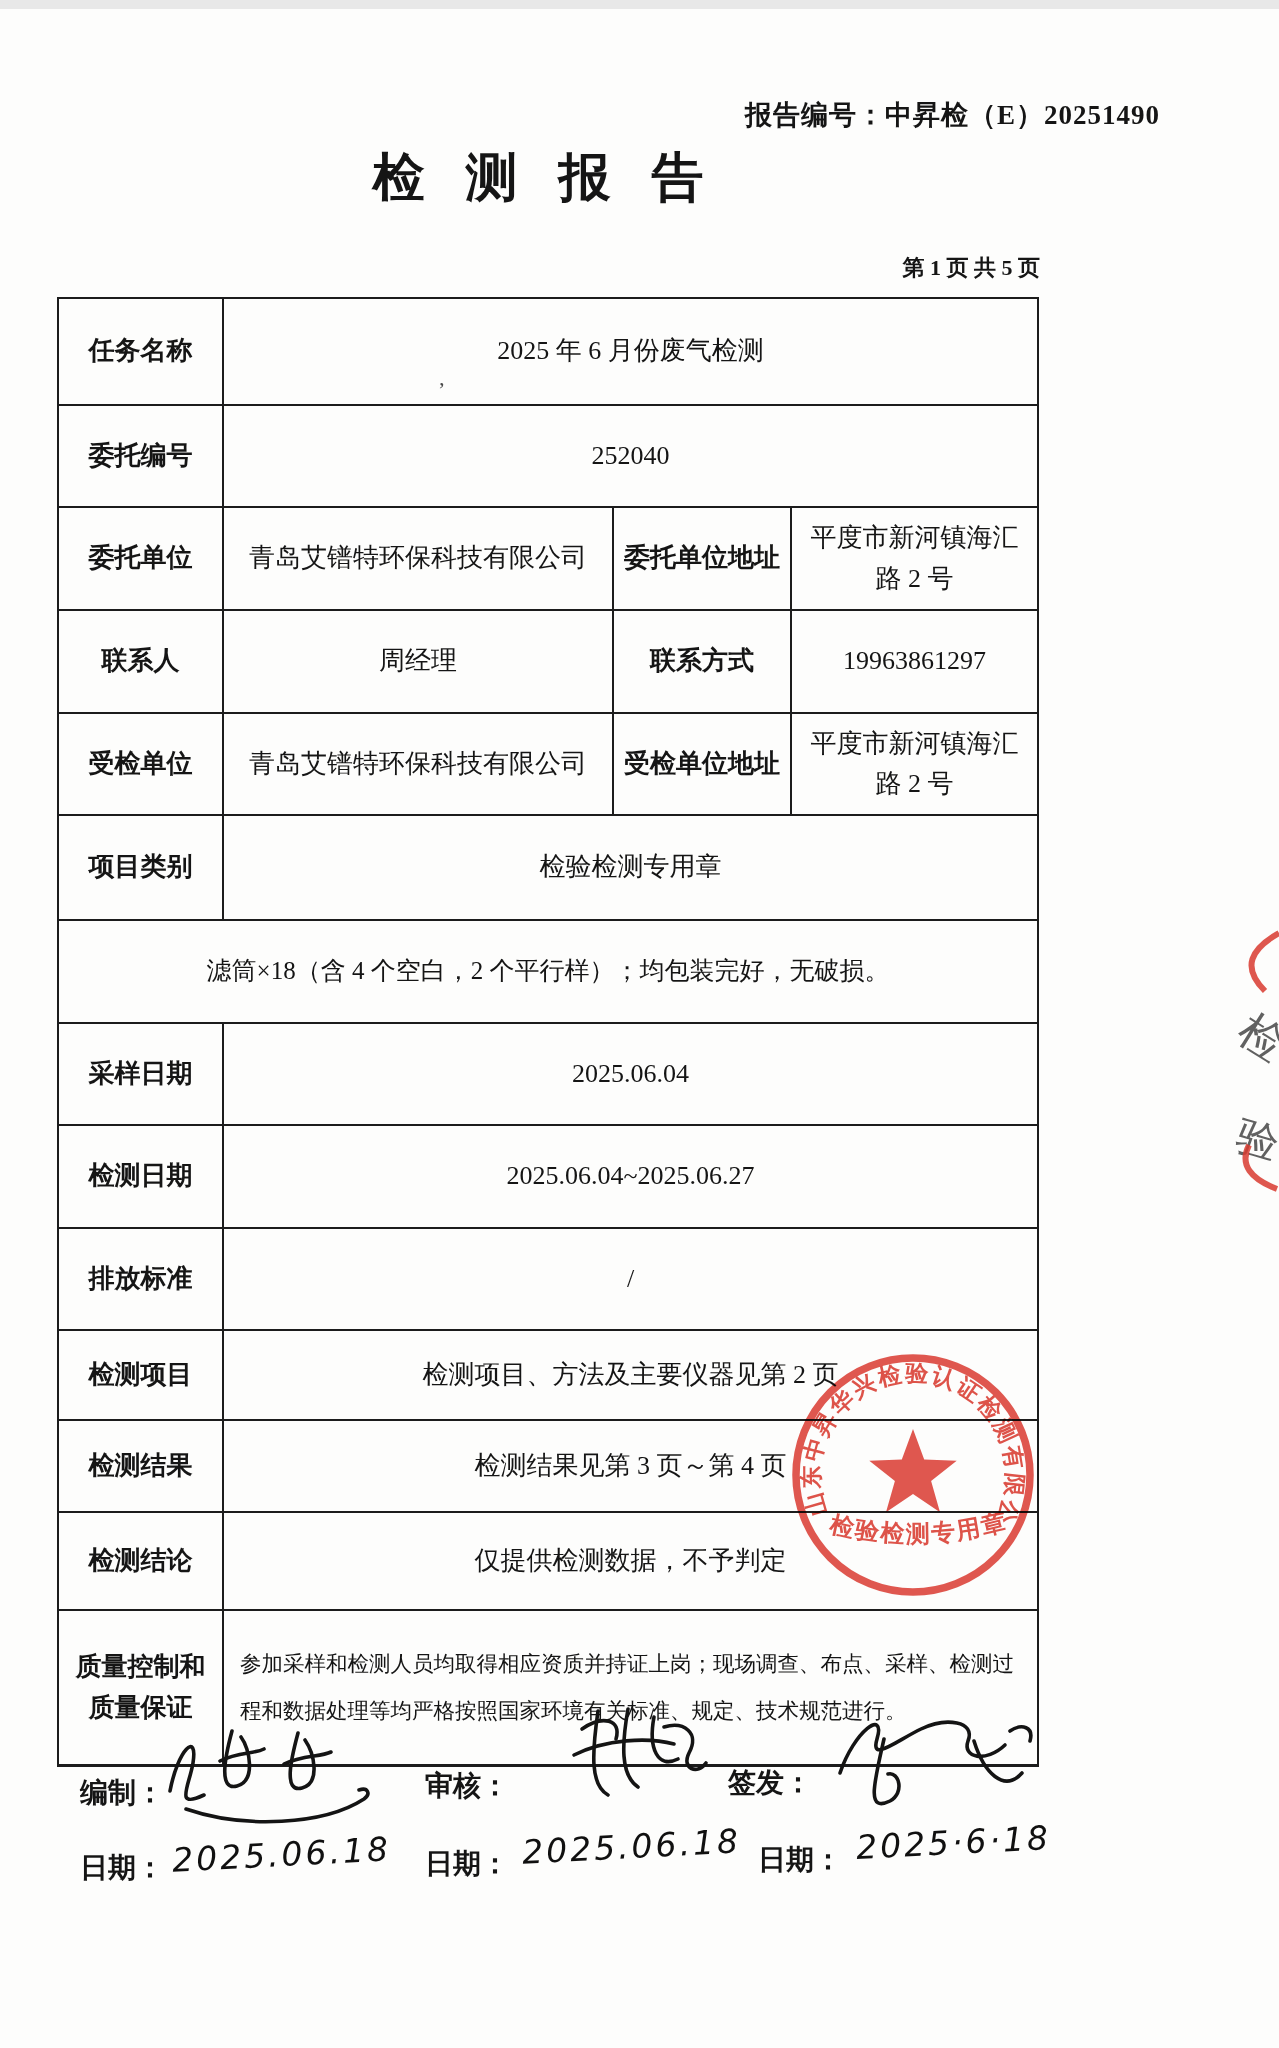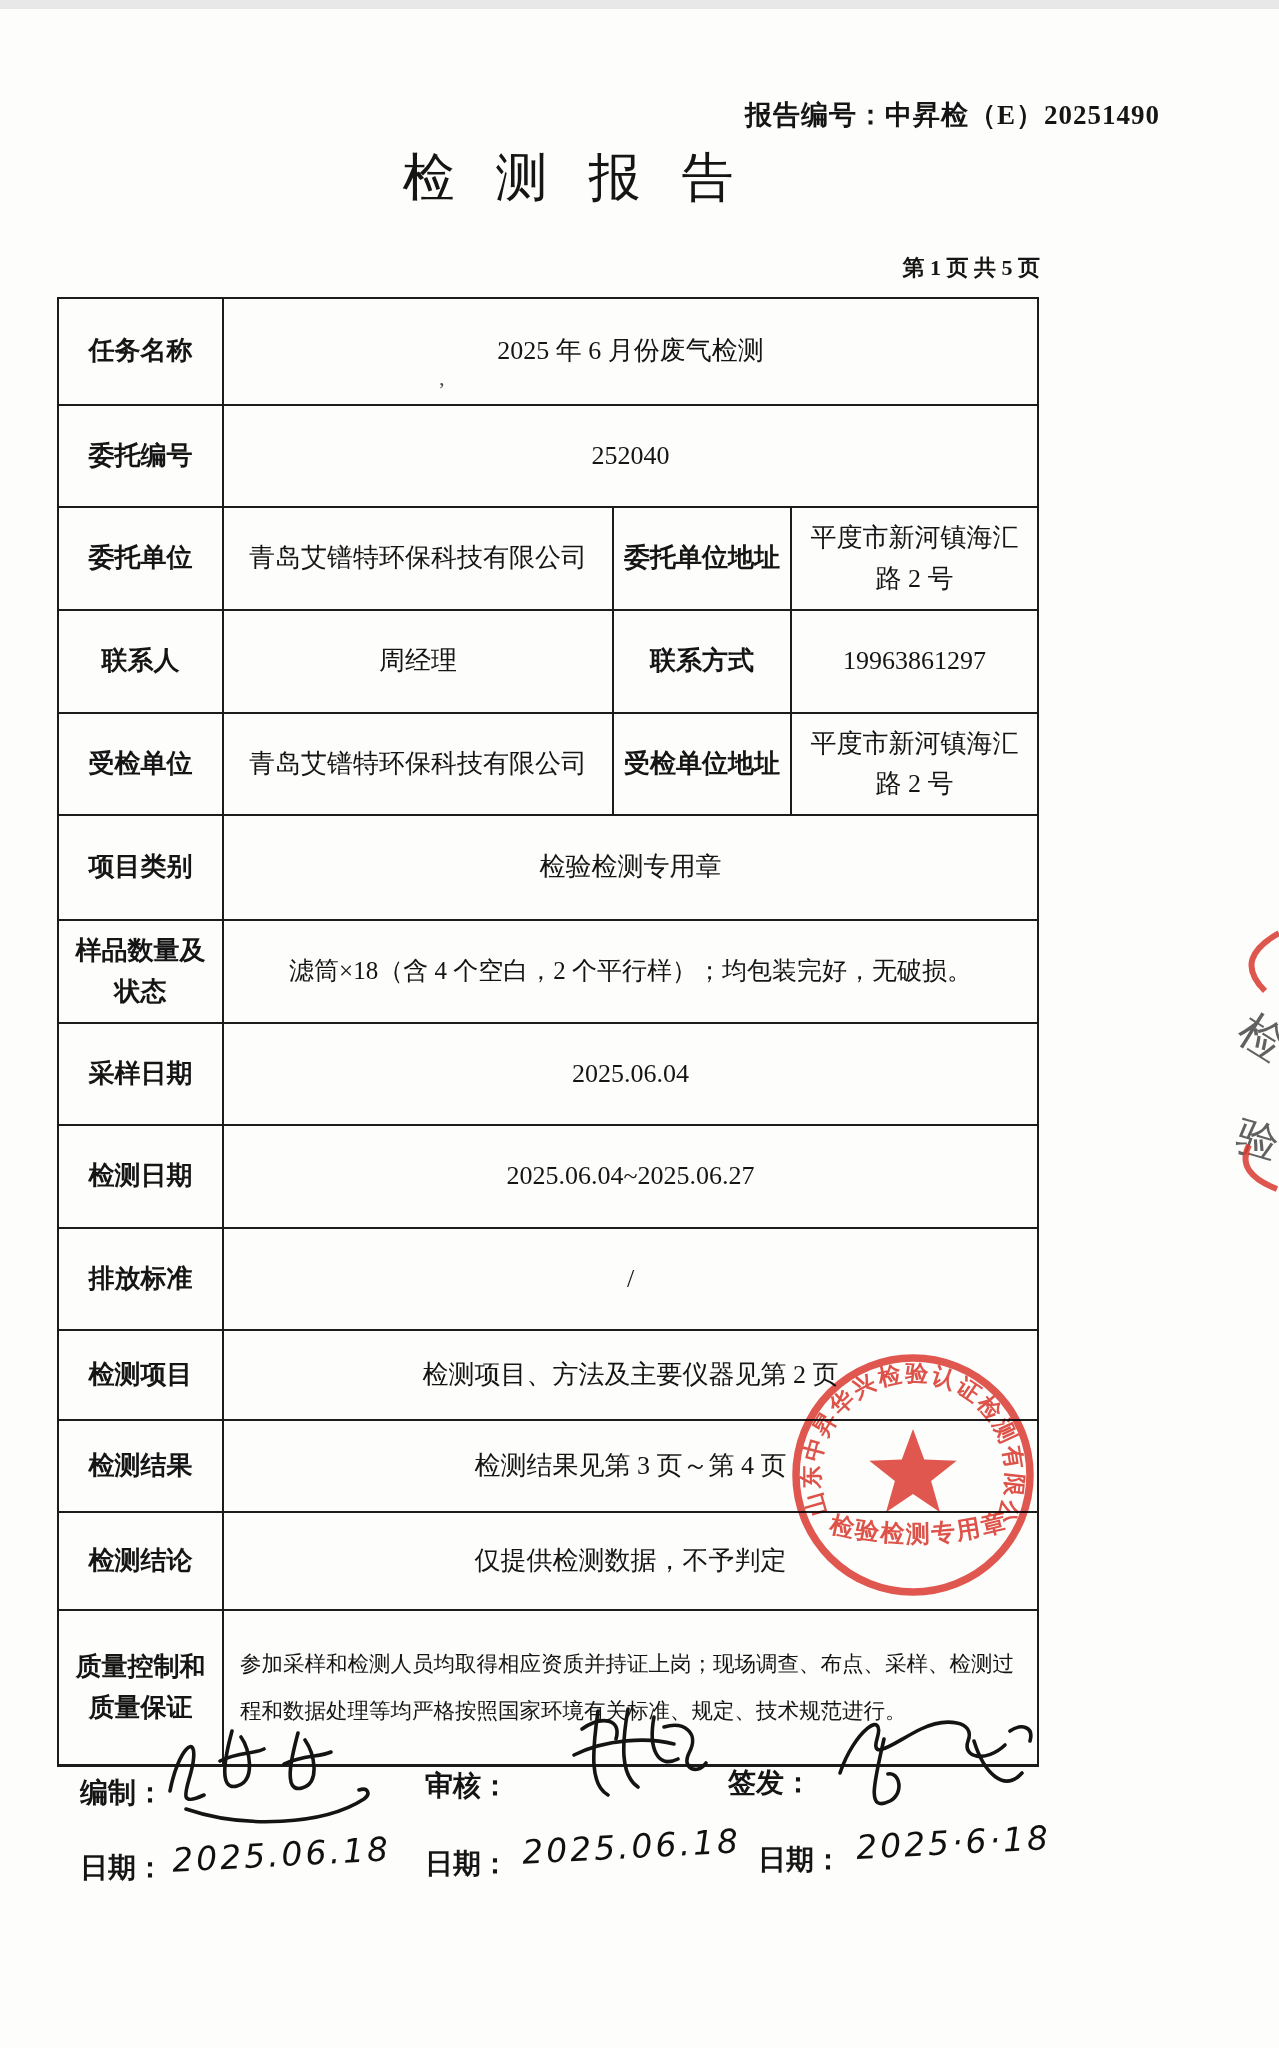--- a/index.html
+++ b/index.html
@@ -8,21 +8,21 @@
     background:#fdfdfc; overflow:hidden;
     font-family:"Liberation Serif", serif; color:#151515;
   }
   
   .report-no {
     position:absolute; top:88px; left:580px; width:580px;
     text-align:right; font-size:27px; font-weight:bold; letter-spacing:1px;
   }
   .doc-title {
     position:absolute; top:134px; left:0; width:1090px; text-align:center;
-    font-size:52px; font-weight:normal; letter-spacing:14px;padding-left:30px;
+    font-size:52px; font-weight:bold; letter-spacing:14px;
   }
   .page-indicator {
     position:absolute; top:244px; left:740px; width:300px;
     text-align:right; font-size:22px; font-weight:bold;
   }
   
   .report-table {
     position:absolute; left:57px; top:288px; width:978px;
     border:2px solid #1c1c1c; border-bottom-width:3px; background:transparent;
   }
@@ -116,21 +116,20 @@
       <div class="cell lbl2">受检单位地址</div>
       <div class="cell v2">平度市新河镇海汇路 2 号</div>
     </div>
 
     <div class="trow r6">
       <div class="cell lbl">项目类别</div>
       <div class="cell val">检验检测专用章</div>
     </div>
 
     <div class="trow r7">
-      <div class="cell lbl">样品数量及状态</div>
       <div class="cell val samples-val">滤筒×18（含 4 个空白，2 个平行样）；均包装完好，无破损。</div>
     </div>
 
     <div class="trow r8">
       <div class="cell lbl">采样日期</div>
       <div class="cell val">2025.06.04</div>
     </div>
 
     <div class="trow r9">
       <div class="cell lbl">检测日期</div>

